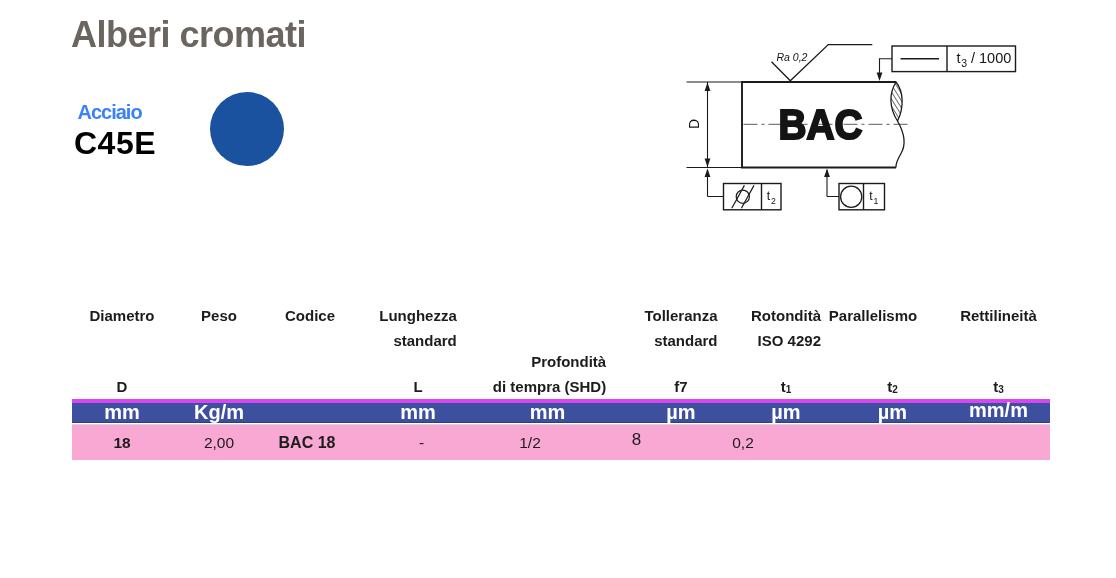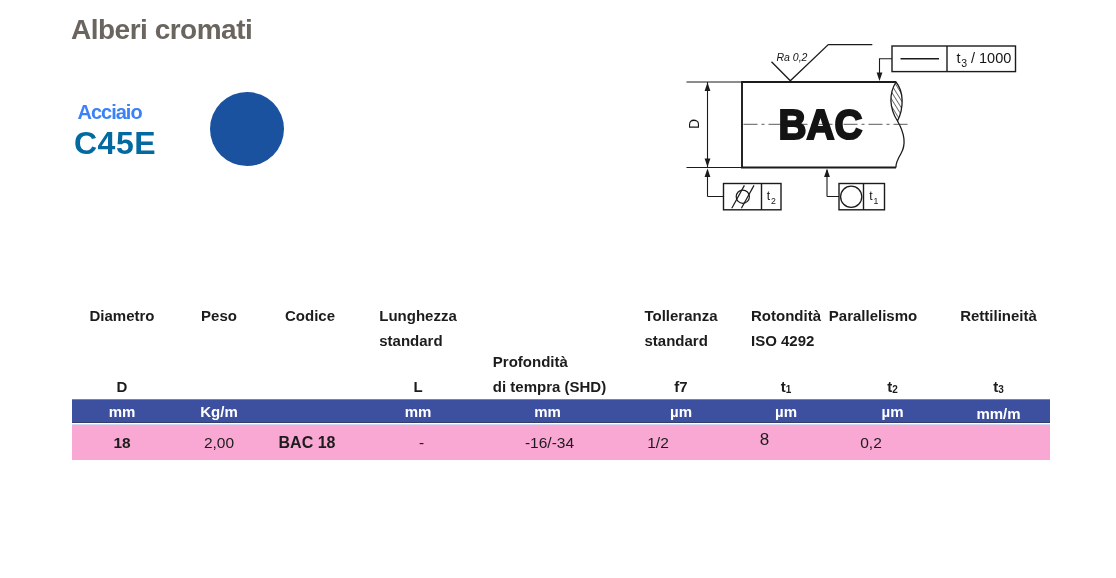--- a/index.html
+++ b/index.html
@@ -1,33 +1,33 @@
 <!DOCTYPE html>
 <html><head>
 <meta charset="utf-8">
 <style>
   html,body{margin:0;padding:0;}
   body{width:1116px;height:578px;background:#ffffff;position:relative;overflow:hidden;
        font-family:"Liberation Sans",sans-serif;}
   .abs{position:absolute;}
-  .hdr{position:absolute;transform:translateX(-50%);text-align:left;
+  .hdr{position:absolute;transform:translateX(-50%);text-align:right;
        font-size:15px;font-weight:bold;color:#1c1c1c;line-height:25px;white-space:nowrap;top:303px;}
   .r2{position:absolute;transform:translateX(-50%);text-align:center;
       font-size:15px;font-weight:bold;color:#1c1c1c;line-height:20px;white-space:nowrap;top:377px;}
   .row{position:absolute;left:72px;width:978px;display:flex;}
   .cell{display:flex;align-items:center;justify-content:center;}
   sub.s{font-size:10px;vertical-align:baseline;position:relative;top:1px;line-height:0;}
 </style>
 </head>
 <body>
 
-<div class="abs" style="left:71px;top:13.5px;font-size:28px;font-weight:bold;color:#6b6560;letter-spacing:-0.5px;">Alberi cromati</div>
+<div class="abs" style="left:71px;top:13.5px;font-size:36px;font-weight:bold;color:#6b6560;letter-spacing:-0.5px;">Alberi cromati</div>
 
 <div class="abs" style="left:77.5px;top:100.5px;font-size:20px;font-weight:bold;color:#3b82f6;letter-spacing:-1px;">Acciaio</div>
-<div class="abs" style="left:74px;top:124.5px;font-size:32px;font-weight:bold;color:#0369a1;letter-spacing:0.5px;">C45E</div>
+<div class="abs" style="left:74px;top:124.5px;font-size:32px;font-weight:bold;color:#000000;letter-spacing:0.5px;">C45E</div>
 <div class="abs" style="left:210px;top:92px;width:74px;height:74px;border-radius:50%;background:#1a52a0;"></div>
 
 <svg class="abs" style="left:640px;top:25px;" width="420" height="200" viewBox="640 25 420 200" fill="none">
   <defs>
     <pattern id="hatch" width="3.8" height="3.8" patternUnits="userSpaceOnUse" patternTransform="rotate(-32)">
       <rect width="3.8" height="3.8" fill="#ffffff"></rect>
       <line x1="0" y1="0" x2="0" y2="3.8" stroke="#1b1b1b" stroke-width="1.25"></line>
     </pattern>
   </defs>
 
@@ -92,22 +92,22 @@
 <div class="hdr" style="left:873px;">Parallelismo</div>
 <div class="hdr" style="left:998.5px;">Rettilineità</div>
 
 <div class="r2" style="left:122px;">D</div>
 <div class="r2" style="left:418px;">L</div>
 <div class="r2" style="left:681px;">f7</div>
 <div class="r2" style="left:786px;">t<sub class="s">1</sub></div>
 <div class="r2" style="left:892.5px;">t<sub class="s">2</sub></div>
 <div class="r2" style="left:998.5px;">t<sub class="s">3</sub></div>
 
-<div class="row" style="top:398.8px;height:24.7px;background:#3d509f;border-top:1px solid #d946ef;border-bottom:1px solid #343d68;box-sizing:border-box;
-     color:#fff;font-size:15px;font-weight:bold;">
+<div class="row" style="top:398.8px;height:24.7px;background:#3d509f;border-top:4px solid #d946ef;border-bottom:1px solid #343d68;box-sizing:border-box;
+     color:#fff;font-size:20px;font-weight:bold;">
   <div class="cell" style="width:100px;">mm</div>
   <div class="cell" style="width:94px;">Kg/m</div>
   <div class="cell" style="width:88px;"></div>
   <div class="cell" style="width:128px;">mm</div>
   <div class="cell" style="width:135px;">
       <span style="position:relative;left:-2px;">mm</span>
     </div>
   <div class="cell" style="width:128px;">µm</div>
   <div class="cell" style="width:82px;">µm</div>
   <div class="cell" style="width:125px;">
@@ -120,23 +120,20 @@
 
 <div class="abs" style="left:72px;top:423.5px;width:978px;height:1.7px;background:#d3d7ee;"></div>
 
 <div class="row" style="top:425px;height:35px;background:#f9a8d4;color:#1c1c1c;font-size:15.5px;">
   <div class="cell" style="width:100px;font-weight:bold;">18</div>
   <div class="cell" style="width:94px;">2,00</div>
   <div class="cell" style="width:88px;font-weight:bold;font-size:16px;">
       <span style="position:relative;left:-3px;">BAC 18</span>
     </div>
   <div class="cell" style="width:135px;">-</div>
-  <div class="cell" style="width:128px;">
-      <span style="position:relative;left:-3.5px;">-16/-34</span>
-    </div>
   <div class="cell" style="width:82px;">1/2</div>
   <div class="cell" style="width:125px;">
       <span style="position:relative;top:-3px;left:3px;font-size:17px;">8</span>
     </div>
   <div class="cell" style="width:98px;">
       <span style="position:relative;left:-2px;">0,2</span>
     </div>
 </div>
 
 </body></html>

